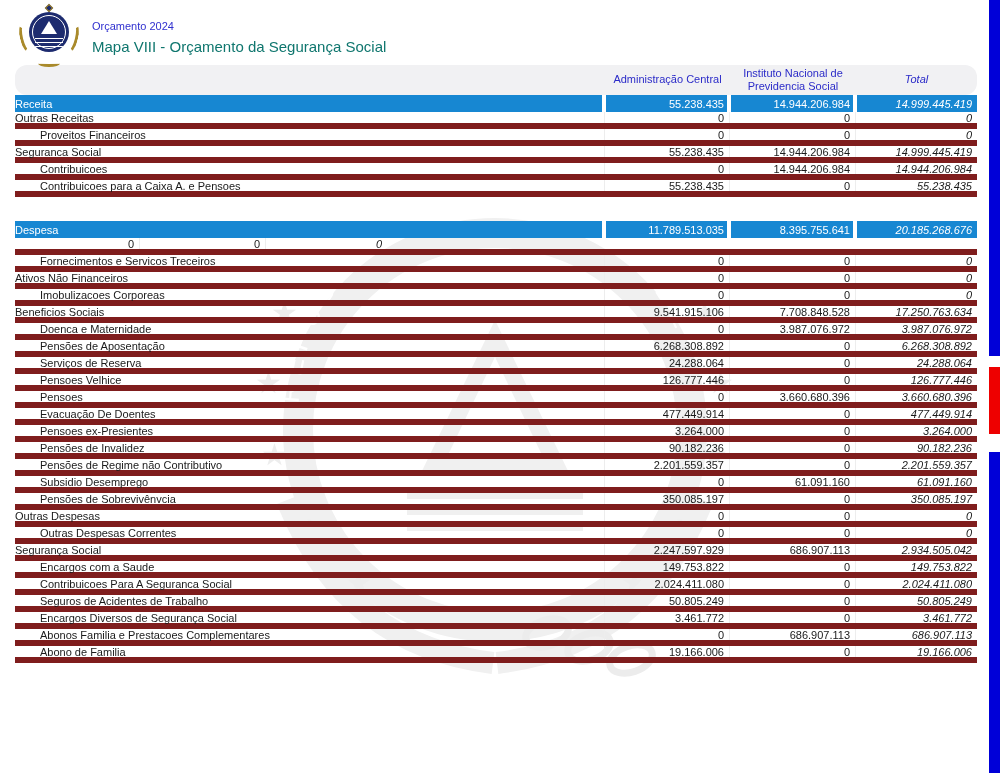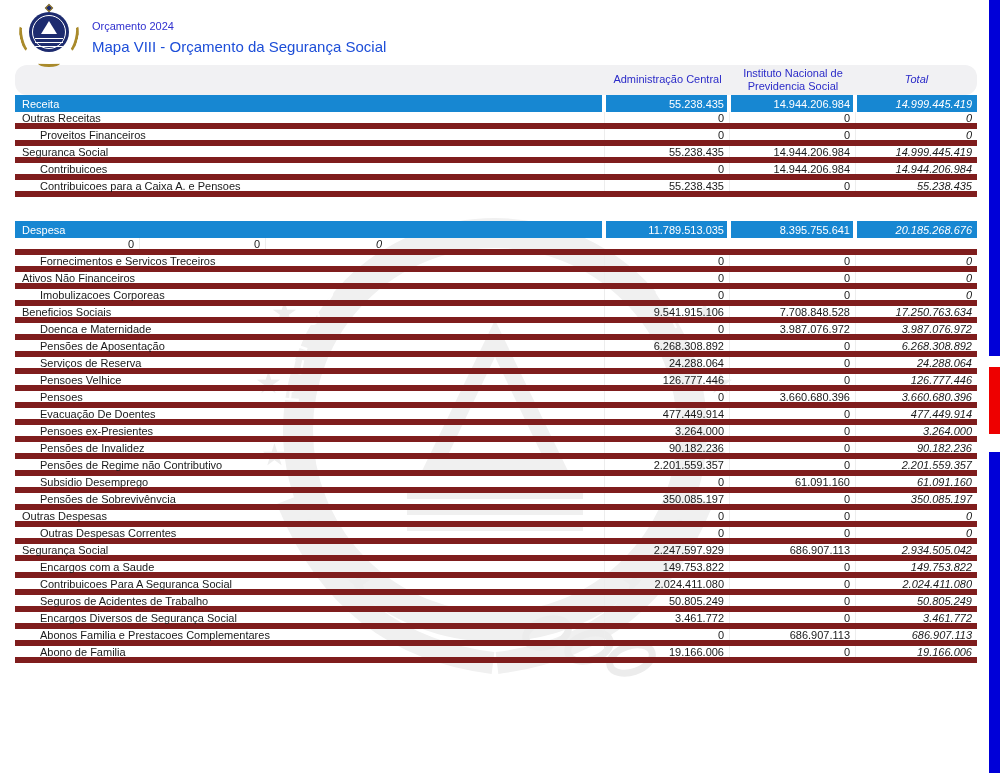--- a/index.html
+++ b/index.html
@@ -40,21 +40,21 @@
   
   .budget-table { position:absolute; left:15px; top:65px; width:962px; z-index:1; }
   .row { display:flex; height:17px; align-items:center; font-size:11px; color:#1a1a1a; position:relative;
          border-bottom:6px solid #7f1d1d; background:transparent; }
   .cell { height:100%; display:flex; align-items:center; }
   .cell-label { width:590px; border-right:1px solid #ededed; }
   .cell-n1 { width:125px; border-right:1px solid #ededed; }
   .cell-n2 { width:126px; border-right:1px solid #ededed; }
   .cell-n3 { width:121px;font-style:italic; }
   .cell-n1,.cell-n2,.cell-n3 { justify-content:flex-end; padding-right:5px; }
-  .indent-0,.indent-1 { padding-left:7px; }
+  .indent-0,.indent-1 { }
   .indent-2 { padding-left:25px; }
 
   .header-row { height:30px; font-size:11px; border-bottom:none; }
   .header-row .cell { border-right:none; justify-content:center; text-align:center; line-height:1.2;
                       padding-right:0; }
   .bar-row { border-bottom:none; }
   .bar-row .cell { color:#fff; }
   .bar-sep { position:absolute; top:0; width:4px; height:100%; background:#fff; }
   .bar-sep.s1 { left:587px; }
   .bar-sep.s2 { left:712px; }
@@ -112,21 +112,21 @@
         <div class="logo-stripe" style="bottom:9px;"></div>
         <div class="logo-stripe" style="bottom:13px;"></div>
         <div class="logo-stripe" style="bottom:5px;"></div>
       </div>
       <div class="logo-leaf l"></div>
       <div class="logo-leaf r"></div>
       <div class="logo-base"></div>
     </div>
     <div class="title-block">
       <div class="doc-subtitle" style="color:#3030cf;">Orçamento 2024</div>
-      <div class="doc-title" style="color:#1d4ed8;">Mapa VIII - Orçamento da Segurança Social</div>
+      <div class="doc-title" style="color:#0f766e;">Mapa VIII - Orçamento da Segurança Social</div>
     </div>
   </div>
 
   <div class="budget-table">
     <div class="row header-row" style="background:#f1f1f3; color:#2b2bc8;border-radius:12px;">
       <div class="cell cell-label"></div>
       <div class="cell cell-n1">Administração Central</div>
       <div class="cell cell-n2">Instituto Nacional de Previdencia Social</div>
       <div class="cell cell-n3">Total</div>
     </div>

